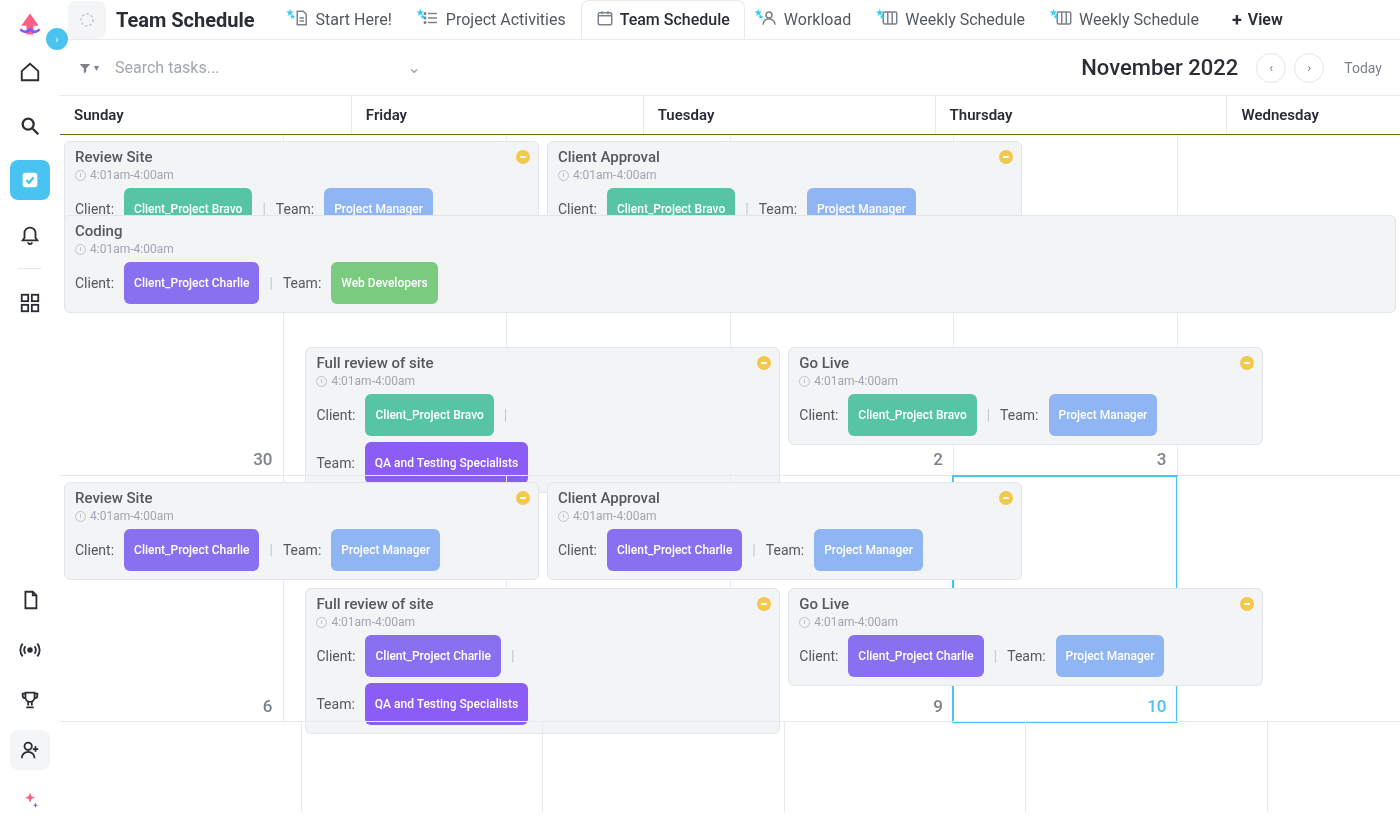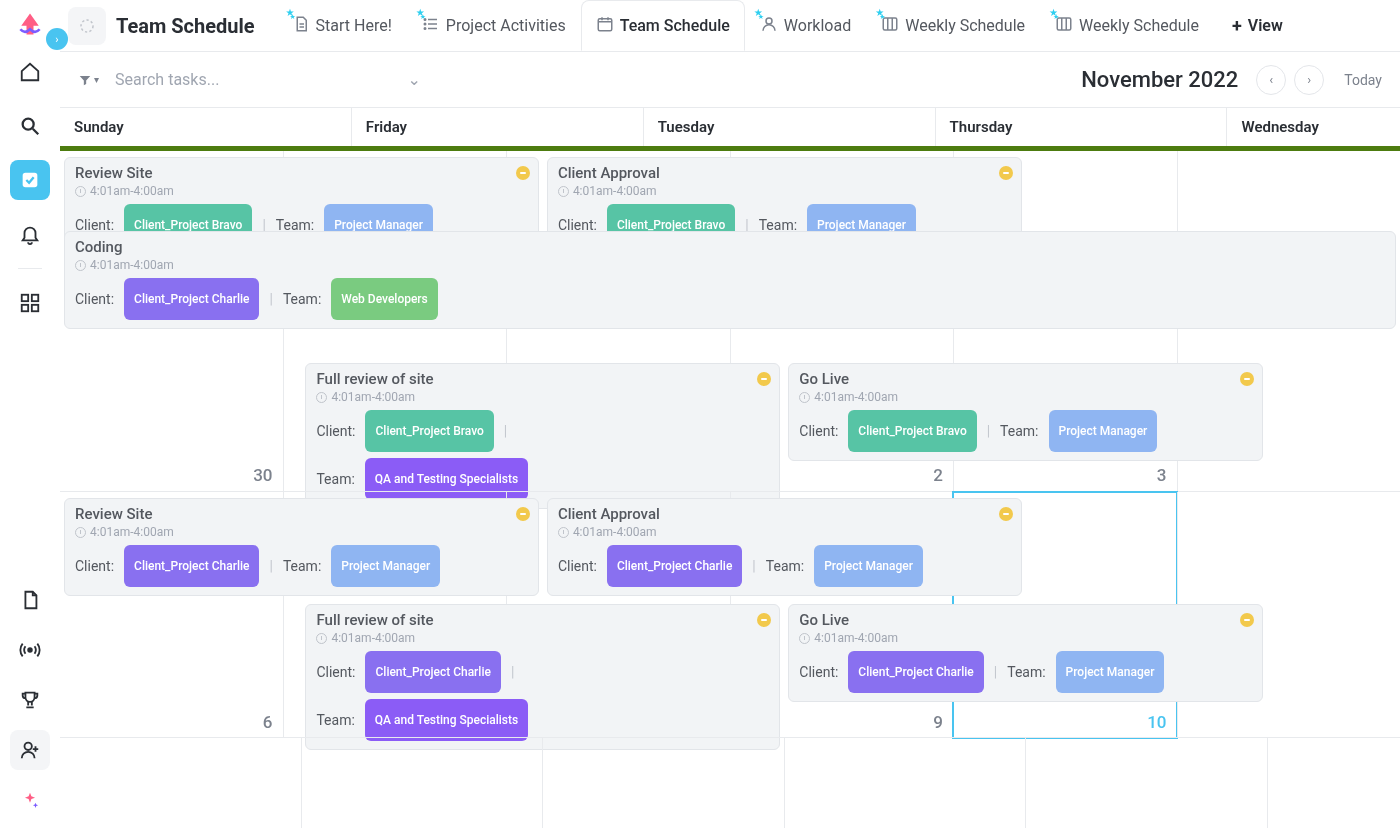--- a/index.html
+++ b/index.html
@@ -15,21 +15,21 @@
 .rail-icon svg { width: 22px; height: 22px; }
 .rail-icon.active { background: #49c4f0; color: #fff; }
 .rail-sep { width: 24px; height: 1px; background: #e8eaed; }
 .rail-spacer { flex: 1; }
 .rail-bottom { display: flex; flex-direction: column; align-items: center; gap: 10px; padding-bottom: 16px; }
 
 
 .main { flex: 1; display: flex; flex-direction: column; overflow: hidden; }
 
 
-.top-header { height: 52px; border-bottom: 1px solid #e8eaed; display: flex; align-items: center; gap: 4px; padding-left: 8px; }
+.top-header { height: 40px; border-bottom: 1px solid #e8eaed; display: flex; align-items: center; gap: 4px; padding-left: 8px; }
 .page-icon { width: 38px; height: 38px; border-radius: 8px; background: #f4f5f7; display: flex; align-items: center; justify-content: center; color: #999; }
 .page-title { font-size: 20px; font-weight: 700; margin-left: 6px; margin-right: 18px; }
 .tabs { display: flex; align-items: stretch; height: 100%; }
 .tab { display: flex; align-items: center; gap: 6px; padding: 0 14px; font-size: 16px; color: #54585f; cursor: pointer; border: 1px solid transparent; position: relative; }
 .tab .pin { position: absolute; left: 8px; top: 6px; color: #2ecff0; font-size: 10px; }
 .tab .pin:after { content: "★"; position: absolute; left: 4px; top: 6px; font-size: 7px; color: #2ecff0; }
 .tab svg { width: 18px; height: 18px; color: #7c828d; }
 .tab.active { border: 1px solid #e8eaed; border-bottom-color: #fff; border-radius: 8px 8px 0 0; background: #fff; color: #2a2e34; font-weight: 500; }
 .add-view { display: flex; align-items: center; gap: 6px; padding: 0 14px; font-size: 16px; font-weight: 600; color: #2a2e34; cursor: pointer; }
 
@@ -39,21 +39,21 @@
 .search-pl { color: #a0a6b1; font-size: 16px; margin-left: 8px; }
 .chev-dropdown { margin-left: 180px; color: #a0a6b1; cursor: pointer; }
 .sub-bar .spacer { flex: 1; }
 .month-label { font-size: 22px; font-weight: 500; color: #2a2e34; margin-right: 10px; text-align: center; }
 .nav-arrows { display: flex; gap: 8px; }
 .nav-btn { width: 30px; height: 30px; border-radius: 50%; border: 1px solid #e4e6ea; display: flex; align-items: center; justify-content: center; color: #7c828d; cursor: pointer; font-size: 13px; background:#fff; }
 .today-btn { margin-left: 12px; font-size: 14px; color: #7c828d; cursor: pointer; }
 
 
 .calendar { flex: 1; display: flex; flex-direction: column; overflow: hidden; }
-.dow-row { display: flex; border-bottom: 5px solid #4d7c0f; }
+.dow-row { display: flex; border-bottom: 1px solid #4d7c0f; }
 .dow { flex: 1; padding: 10px 14px; font-size: 15px; font-weight: 600; color: #2a2e34; border-left: 1px solid #e8eaed; }
 .dow:first-child { border-left: none; }
 .dow:last-child { flex: 0.55; }
 
 .weeks { flex: 1; overflow: hidden; }
 .week-row { display: flex; position: relative; border-top: 1px solid #e8eaed; }
 .week-row:first-child { border-top: none; }
 .day-cell { flex: 1; border-left: 1px solid #e8eaed; position: relative; min-height: 240px; }
 .day-cell:first-child { border-left: none; }
 .day-cell:last-child { flex: 0.55; }

